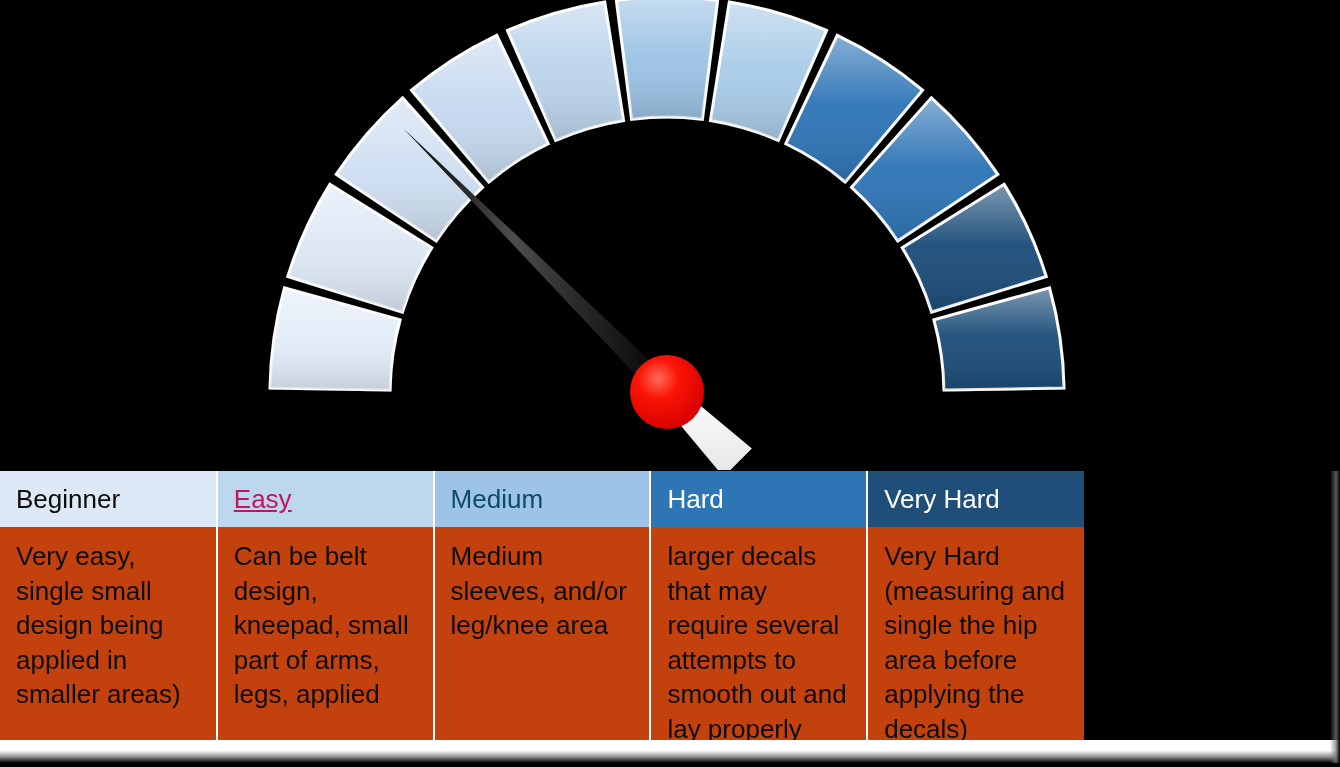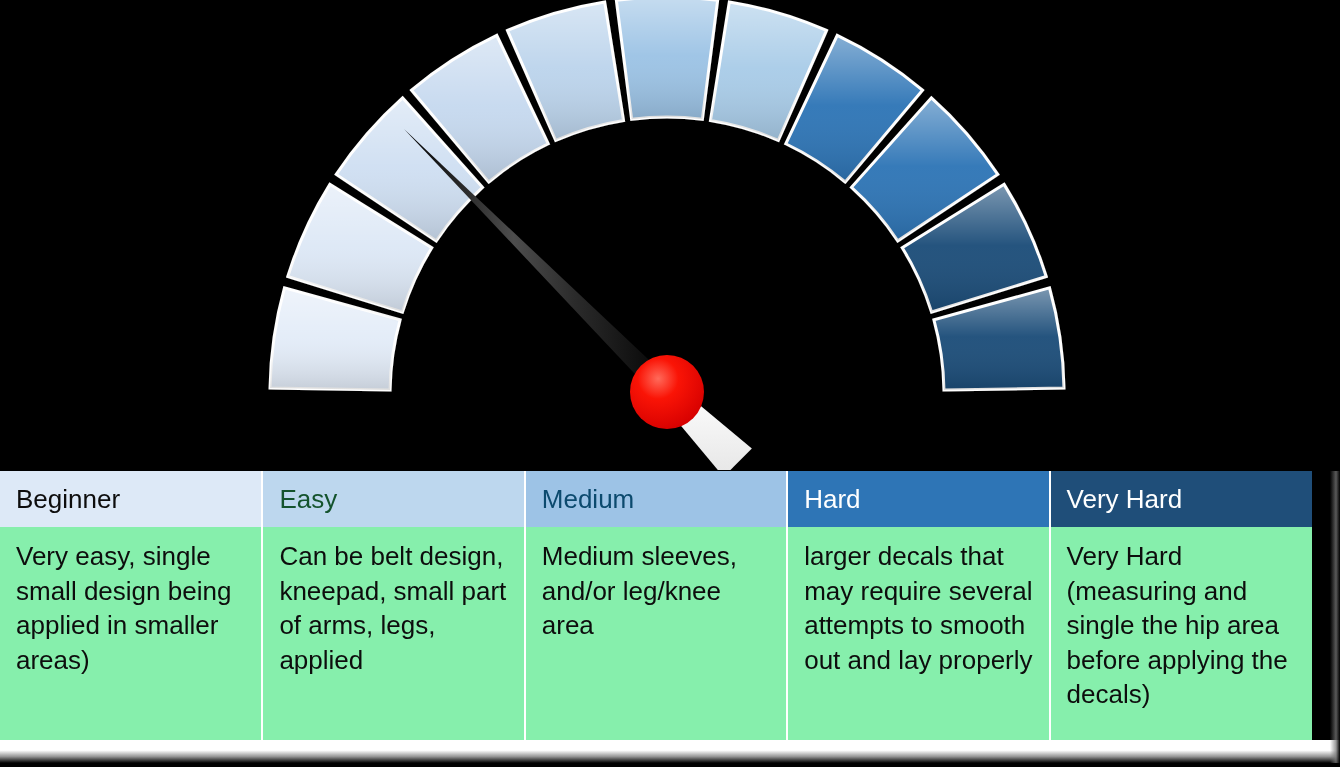--- a/index.html
+++ b/index.html
@@ -34,21 +34,21 @@
     position: absolute;
     left: 0;
     top: 0;
   }
 
   
   #legend-table {
     position: absolute;
     left: 0;
     top: 471px;
-    width: 1312px;
+    width: 1084px;
     height: 283px;
     border-collapse: collapse;
     table-layout: fixed;
     background: #ffffff;
   }
   #legend-table col { width: 20%; }
 
   #legend-table th {
     height: 56px;
     padding: 0 0 0 16px;
@@ -61,21 +61,21 @@
     white-space: nowrap;
   }
   #legend-table th:last-child { border-right: none; }
 
   #legend-table td {
     vertical-align: top;
     padding: 12px 14px 10px 16px;
     font-size: 26px;
     line-height: 1.33;
     color: #0d0d0d;
-    background: #86efac;
+    background: #c2410c;
     border-right: 2px solid #ffffff;
   }
   #legend-table td:last-child { border-right: none; }
 
   
   #table-shadow {
     position: absolute;
     left: 0;
     top: 740px;
     width: 1340px;
@@ -179,21 +179,21 @@
     <colgroup>
         <col>
         <col>
         <col>
         <col>
         <col>
       </colgroup>
     <thead>
       <tr>
         <th style="background: rgb(221, 233, 247); color: rgb(13, 13, 13);">Beginner</th>
-        <th style="background: rgb(189, 215, 238); color: #14532d;">Easy</th>
+        <th style="background: rgb(189, 215, 238); color: #be185d; text-decoration: underline;">Easy</th>
         <th style="background: rgb(157, 195, 230); color: #0c4a6e;">Medium</th>
         <th style="background: rgb(46, 117, 182); color: rgb(255, 255, 255);">Hard</th>
         <th style="background: rgb(31, 78, 121); color: rgb(255, 255, 255); margin-top: 40px;">Very Hard</th>
       </tr>
     </thead>
     <tbody>
       <tr>
         <td>Very easy, single small design being applied in smaller areas)</td>
         <td>Can be belt design, kneepad, small part of arms, legs, applied</td>
         <td>Medium sleeves, and/or leg/knee area</td>

